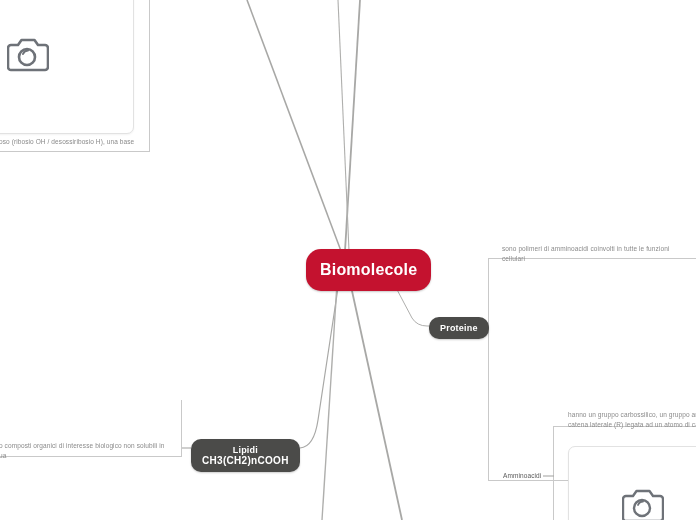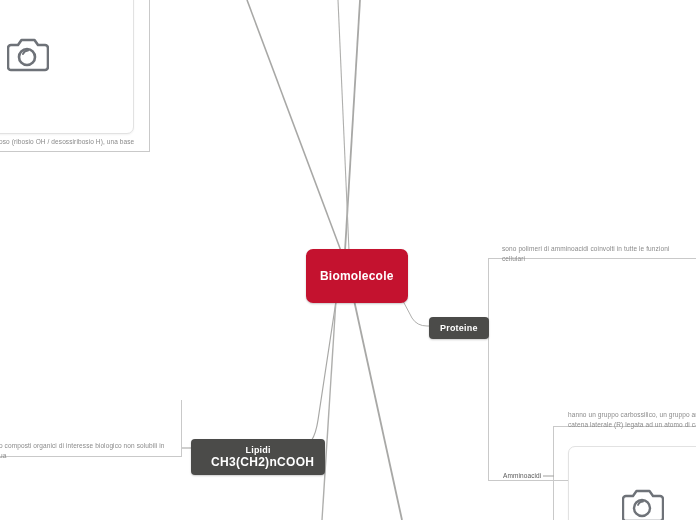--- a/index.html
+++ b/index.html
@@ -21,39 +21,38 @@
     display:flex;align-items:center;justify-content:center;
     border-radius:6px;
     box-sizing:border-box;
     white-space:nowrap;
     letter-spacing:.2px;
   }
   .node-root{
     background:#C4122F;
     color:#ffffff;
     font-weight:bold;
-    font-size:12px;
-    padding:20px 14px;
-    border-radius:7px;
+    font-size:16px;
+    padding:12px 14px;
+    border-radius:15px;
     box-shadow:0 1px 2px rgba(0,0,0,.22);
   }
   .node-branch{
     background:#4B4B49;
     color:#ffffff;
     font-weight:bold;
     font-size:9px;
     padding:6px 11px;
-    border-radius:4px;
+    border-radius:10px;
     box-shadow:0 1px 2px rgba(0,0,0,.20);
   }
   .node-branch .chem{
     font-family:"Liberation Sans", sans-serif;
     font-weight:bold;
-    font-size:12px;
-    margin-left:9px;
+    font-size:10px;
     letter-spacing:.3px;
   }
 
   
   .note{
     position:absolute;
     color:#8A8A8A;
     font-size:6.5px;
     line-height:1.55;
     letter-spacing:.1px;

